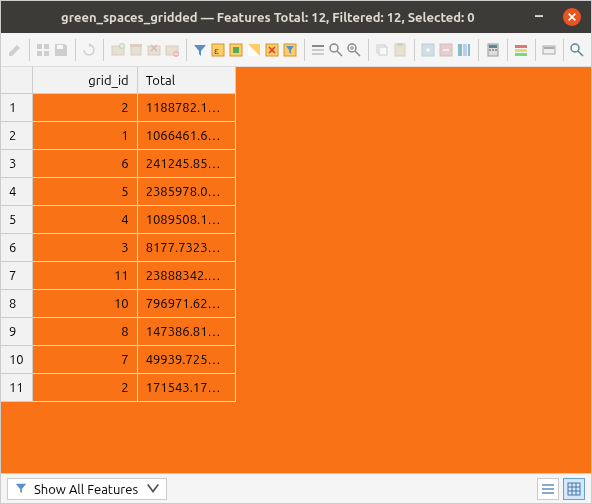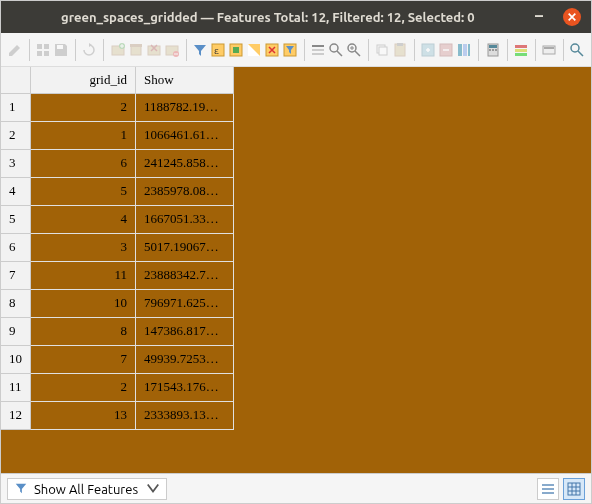--- a/index.html
+++ b/index.html
@@ -12,21 +12,21 @@
   .titlebar .max { color: #dfdbd2; font-size: 14px; cursor: pointer; }
   .titlebar .close { width: 18px; height: 18px; border-radius: 50%; background: #e95420; color: #fff; display: flex; align-items: center; justify-content: center; font-size: 12px; cursor: pointer; font-weight:bold;}
   .close svg { width: 10px; height: 10px; }
 
   .toolbar { height: 34px; background: #f5f5f5; border-bottom: 1px solid #ddd; display: flex; align-items: center; padding: 0 6px; gap: 2px; }
   .toolbar .sep { width: 1px; height: 22px; background: #ccc; margin: 0 4px; }
   .tool-btn { width: 24px; height: 24px; display: flex; align-items: center; justify-content: center; cursor: pointer; border-radius: 2px; }
   .tool-btn svg { width: 16px; height: 16px; }
   .dim svg { opacity: 0.35; }
 
-  .table-wrap { flex: 1; overflow: auto; background: #a16207; font-family: Liberation Serif, serif; }
+  .table-wrap { flex: 1; overflow: auto; background: #f97316; }
   table { border-collapse: collapse; }
   thead th { background: #f2f2f2; border: 1px solid #ccc; border-top: none; font-weight: normal; padding: 4px 8px; text-align: center; height: 26px; position: sticky; top: 0;}
   thead th:first-child { border-left: none; width: 26px; }
   tbody td { border: 1px solid #e0e0e0; padding: 4px 8px; height: 28px; }
   tbody td.rowhead { background: #f2f2f2; border-color: #ccc; text-align: left; font-weight: normal; border-left: none; width: 26px; }
   .col-grid { width: 105px; text-align: right; }
   .col-none { width: 98px; text-align: left; overflow: hidden; text-overflow: ellipsis; white-space: nowrap; max-width: 98px;}
 
   .statusbar { height: 30px; border-top: 1px solid #ccc; background: #f5f5f5; display: flex; align-items: center; padding: 0 6px; }
   .filter-combo { display: flex; align-items: center; gap: 6px; padding: 2px 6px; border: 1px solid #ccc; background: #fff; height: 22px; cursor: pointer; }
@@ -237,21 +237,21 @@
         </svg>
       </span>
   </div>
 
   <div class="table-wrap">
     <table>
       <thead>
         <tr>
           <th></th>
           <th class="col-grid">grid_id</th>
-          <th class="col-none">Show</th>
+          <th class="col-none">Total</th>
         </tr>
       </thead>
       <tbody id="tbody">
           <tr>
             <td class="rowhead">1</td>
             <td class="col-grid">2</td>
             <td class="col-none">1188782.19…</td>
           </tr>
           <tr>
             <td class="rowhead">2</td>
@@ -264,26 +264,26 @@
             <td class="col-none">241245.858…</td>
           </tr>
           <tr>
             <td class="rowhead">4</td>
             <td class="col-grid">5</td>
             <td class="col-none">2385978.08…</td>
           </tr>
           <tr>
             <td class="rowhead">5</td>
             <td class="col-grid">4</td>
-            <td class="col-none">1667051.33…</td>
+            <td class="col-none">1089508.13…</td>
           </tr>
           <tr>
             <td class="rowhead">6</td>
             <td class="col-grid">3</td>
-            <td class="col-none">5017.19067…</td>
+            <td class="col-none">8177.73230…</td>
           </tr>
           <tr>
             <td class="rowhead">7</td>
             <td class="col-grid">11</td>
             <td class="col-none">23888342.7…</td>
           </tr>
           <tr>
             <td class="rowhead">8</td>
             <td class="col-grid">10</td>
             <td class="col-none">796971.625…</td>
@@ -295,25 +295,20 @@
           </tr>
           <tr>
             <td class="rowhead">10</td>
             <td class="col-grid">7</td>
             <td class="col-none">49939.7253…</td>
           </tr>
           <tr>
             <td class="rowhead">11</td>
             <td class="col-grid">2</td>
             <td class="col-none">171543.176…</td>
-          </tr>
-          <tr>
-            <td class="rowhead">12</td>
-            <td class="col-grid">13</td>
-            <td class="col-none">2333893.13…</td>
           </tr>
         </tbody>
     </table>
   </div>
 
   <div class="statusbar">
     <div class="filter-combo">
       <span><svg viewBox="0 0 16 16">
             <path d="M2 3 H14 L9 9 V14 L7 12 V9 Z" fill="#5a8fc7"></path>
           </svg></span>

